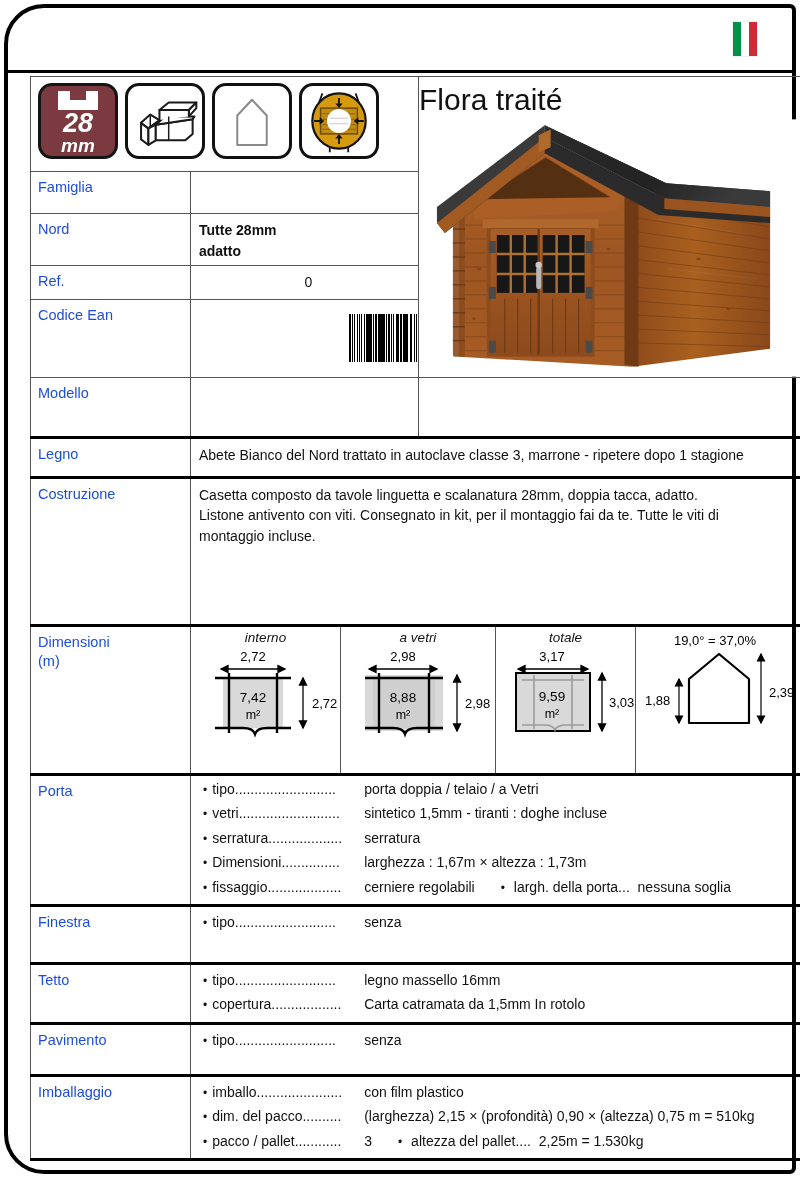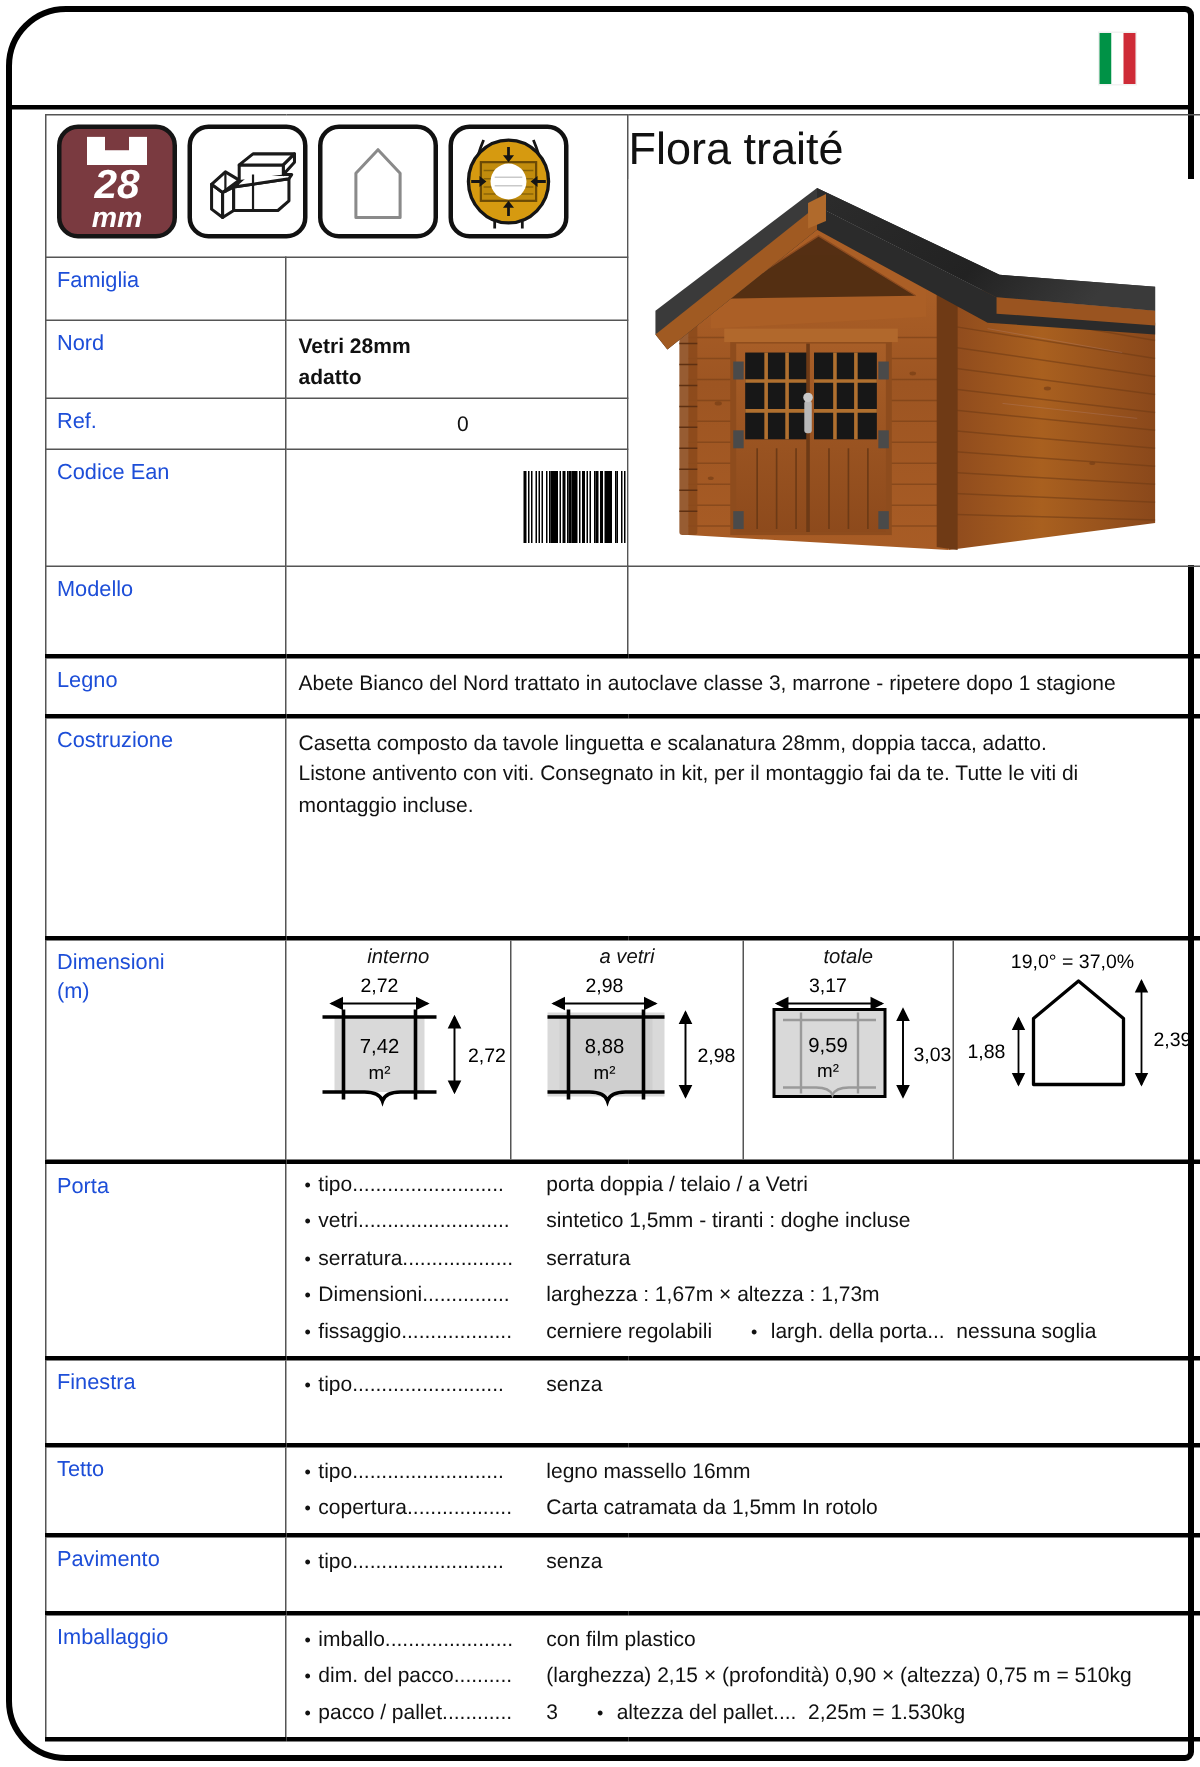--- a/index.html
+++ b/index.html
@@ -427,21 +427,21 @@
       </tr>
 
       <tr>
         <td class="lbl" style="height:42px">Famiglia</td>
         <td class="val"></td>
       </tr>
 
       <tr>
         <td class="lbl" style="height:44px">Nord</td>
         <td class="val">
-          <div class="bold">Vetri 28mm</div>
+          <div class="bold">Tutte 28mm</div>
           <div class="bold">adatto</div>
         </td>
       </tr>
 
       <tr>
         <td class="lbl" style="height:34px">Ref.</td>
         <td class="val center-val">0</td>
       </tr>
 
       <tr>

